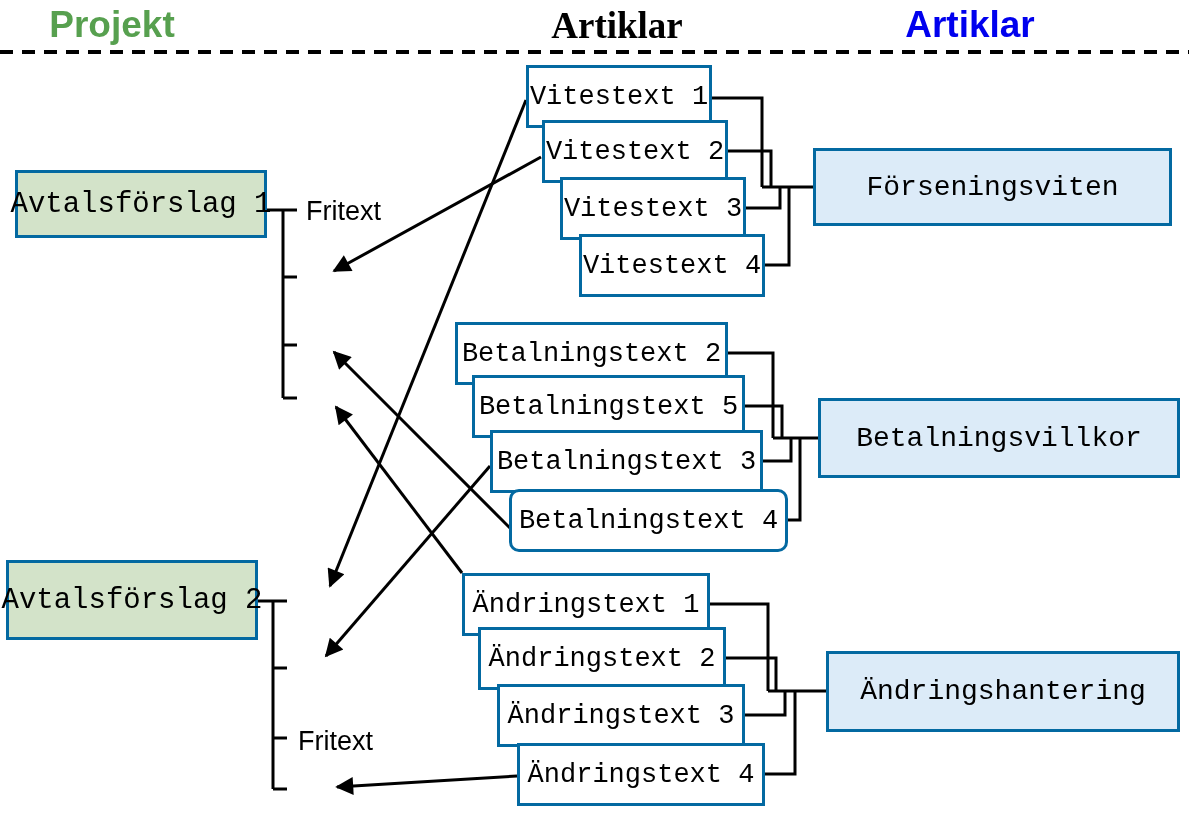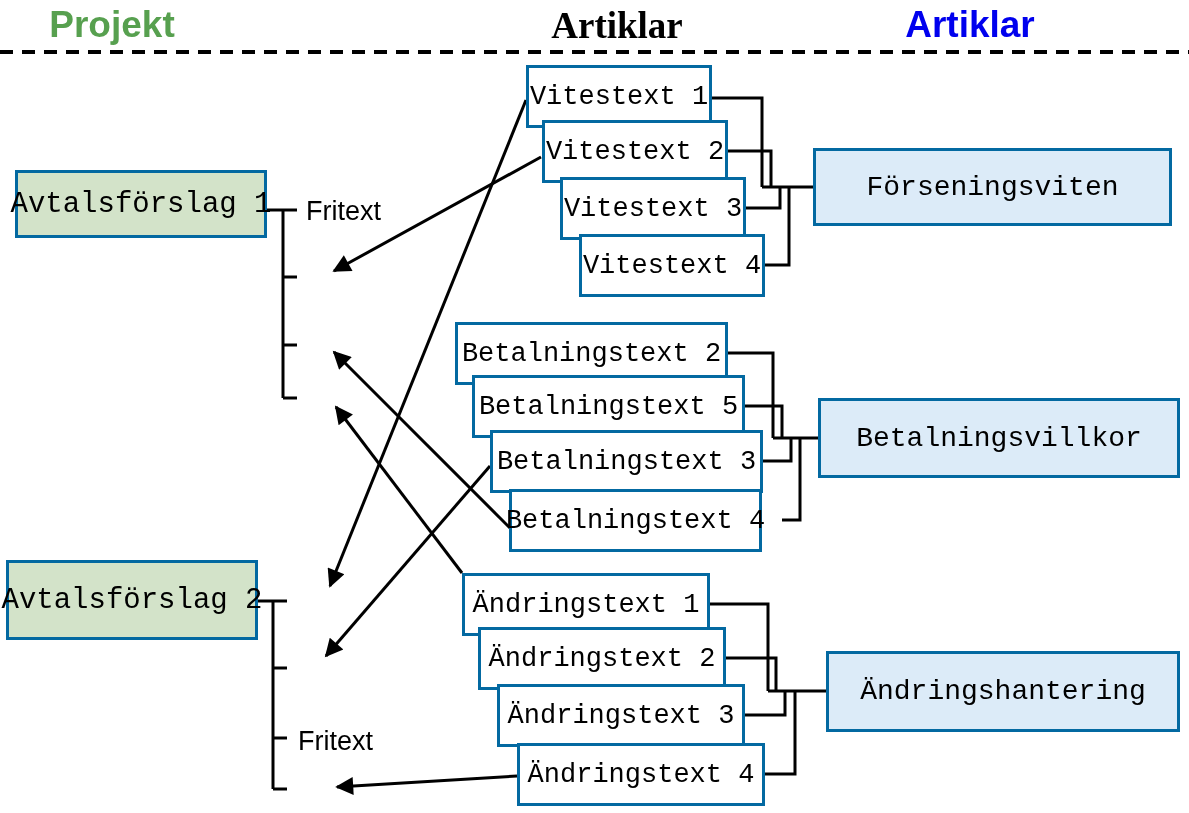--- a/index.html
+++ b/index.html
@@ -105,21 +105,21 @@
   <div class="fritext" style="left:298px;top:726px;">Fritext</div>
 
   <div class="box card" style="left:526px;top:65px;width:186px;">Vitestext 1</div>
   <div class="box card" style="left:542px;top:120px;width:186px;">Vitestext 2</div>
   <div class="box card" style="left:560px;top:177px;width:186px;">Vitestext 3</div>
   <div class="box card" style="left:579px;top:234px;width:186px;">Vitestext 4</div>
 
   <div class="box card" style="left:455px;top:322px;width:273px;">Betalningstext 2</div>
   <div class="box card" style="left:472px;top:375px;width:273px;">Betalningstext 5</div>
   <div class="box card" style="left:490px;top:430px;width:273px;">Betalningstext 3</div>
-  <div class="box card" style="left:509px;top:489px;width:253px;">Betalningstext 4</div>
+  <div class="box card" style="left:509px;top:489px;width:279px;border-radius:10px;">Betalningstext 4</div>
 
   <div class="box card" style="left:462px;top:573px;width:248px;">Ändringstext 1</div>
   <div class="box card" style="left:478px;top:627px;width:248px;">Ändringstext 2</div>
   <div class="box card" style="left:497px;top:684px;width:248px;">Ändringstext 3</div>
   <div class="box card" style="left:517px;top:743px;width:248px;">Ändringstext 4</div>
 
   <div class="box keyword-box" style="left:813px;top:148px;width:359px;height:78px;">Förseningsviten</div>
   <div class="box keyword-box" style="left:818px;top:398px;width:362px;height:80px;">Betalningsvillkor</div>
   <div class="box keyword-box" style="left:826px;top:651px;width:354px;height:81px;">Ändringshantering</div>
 

